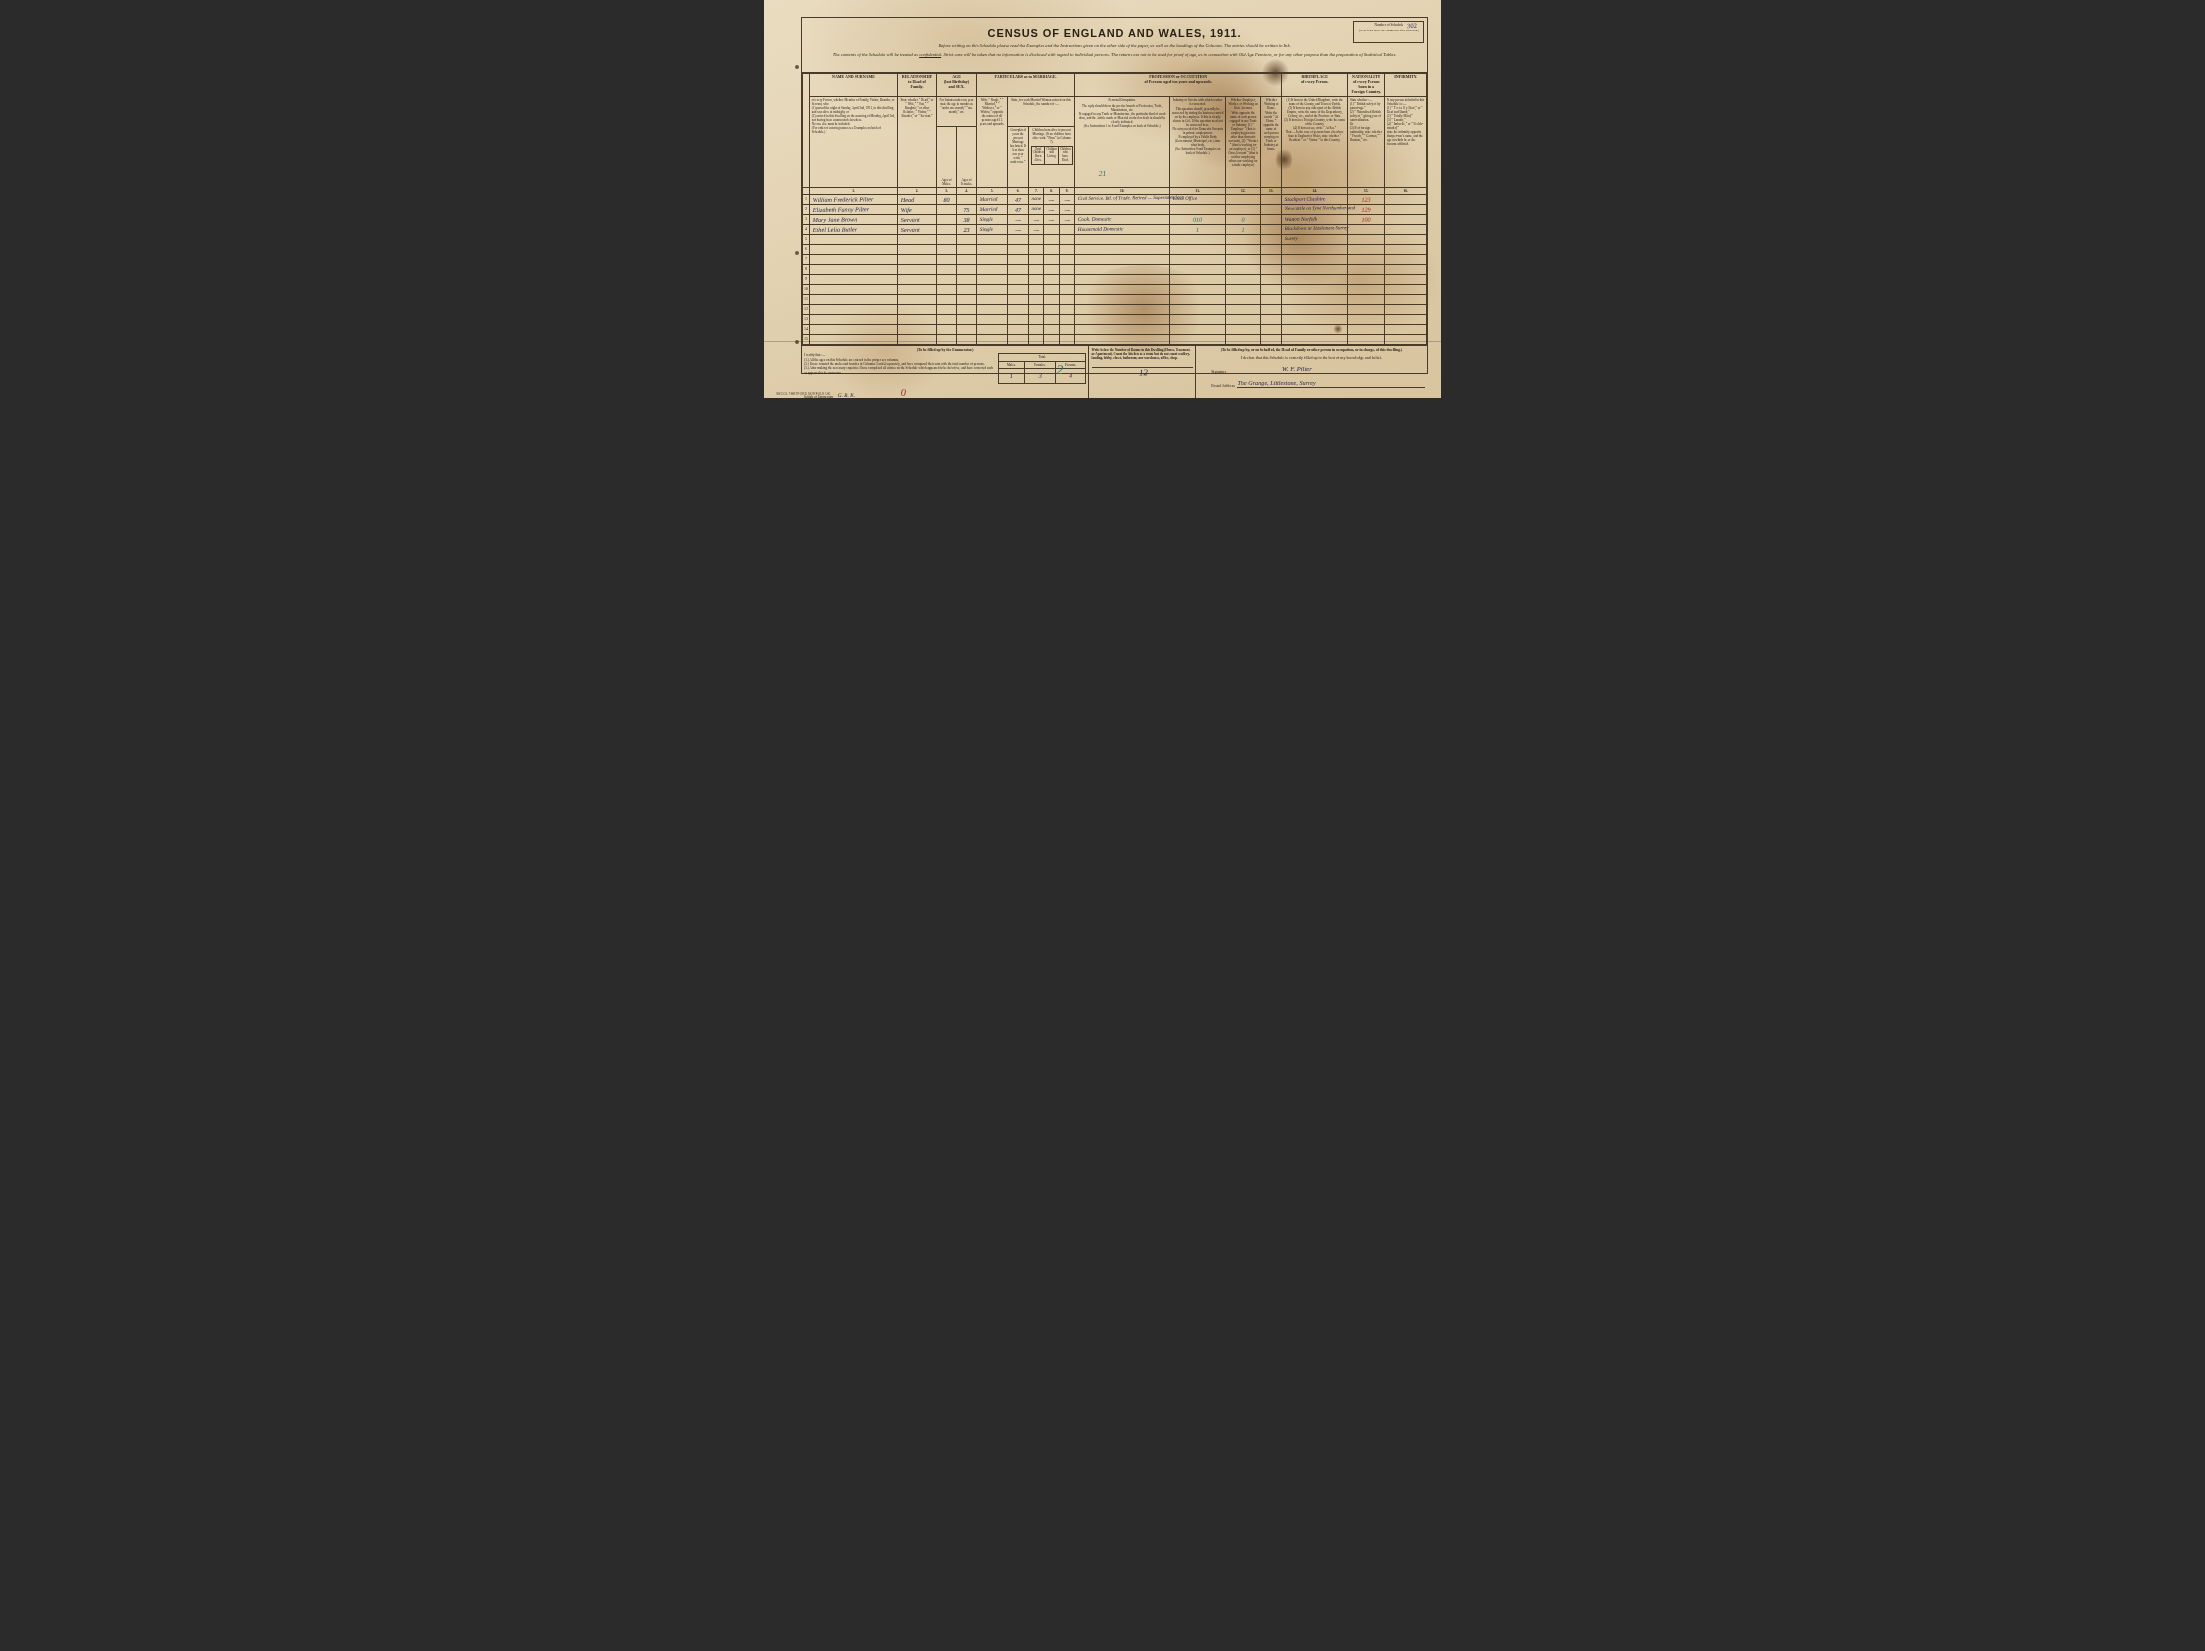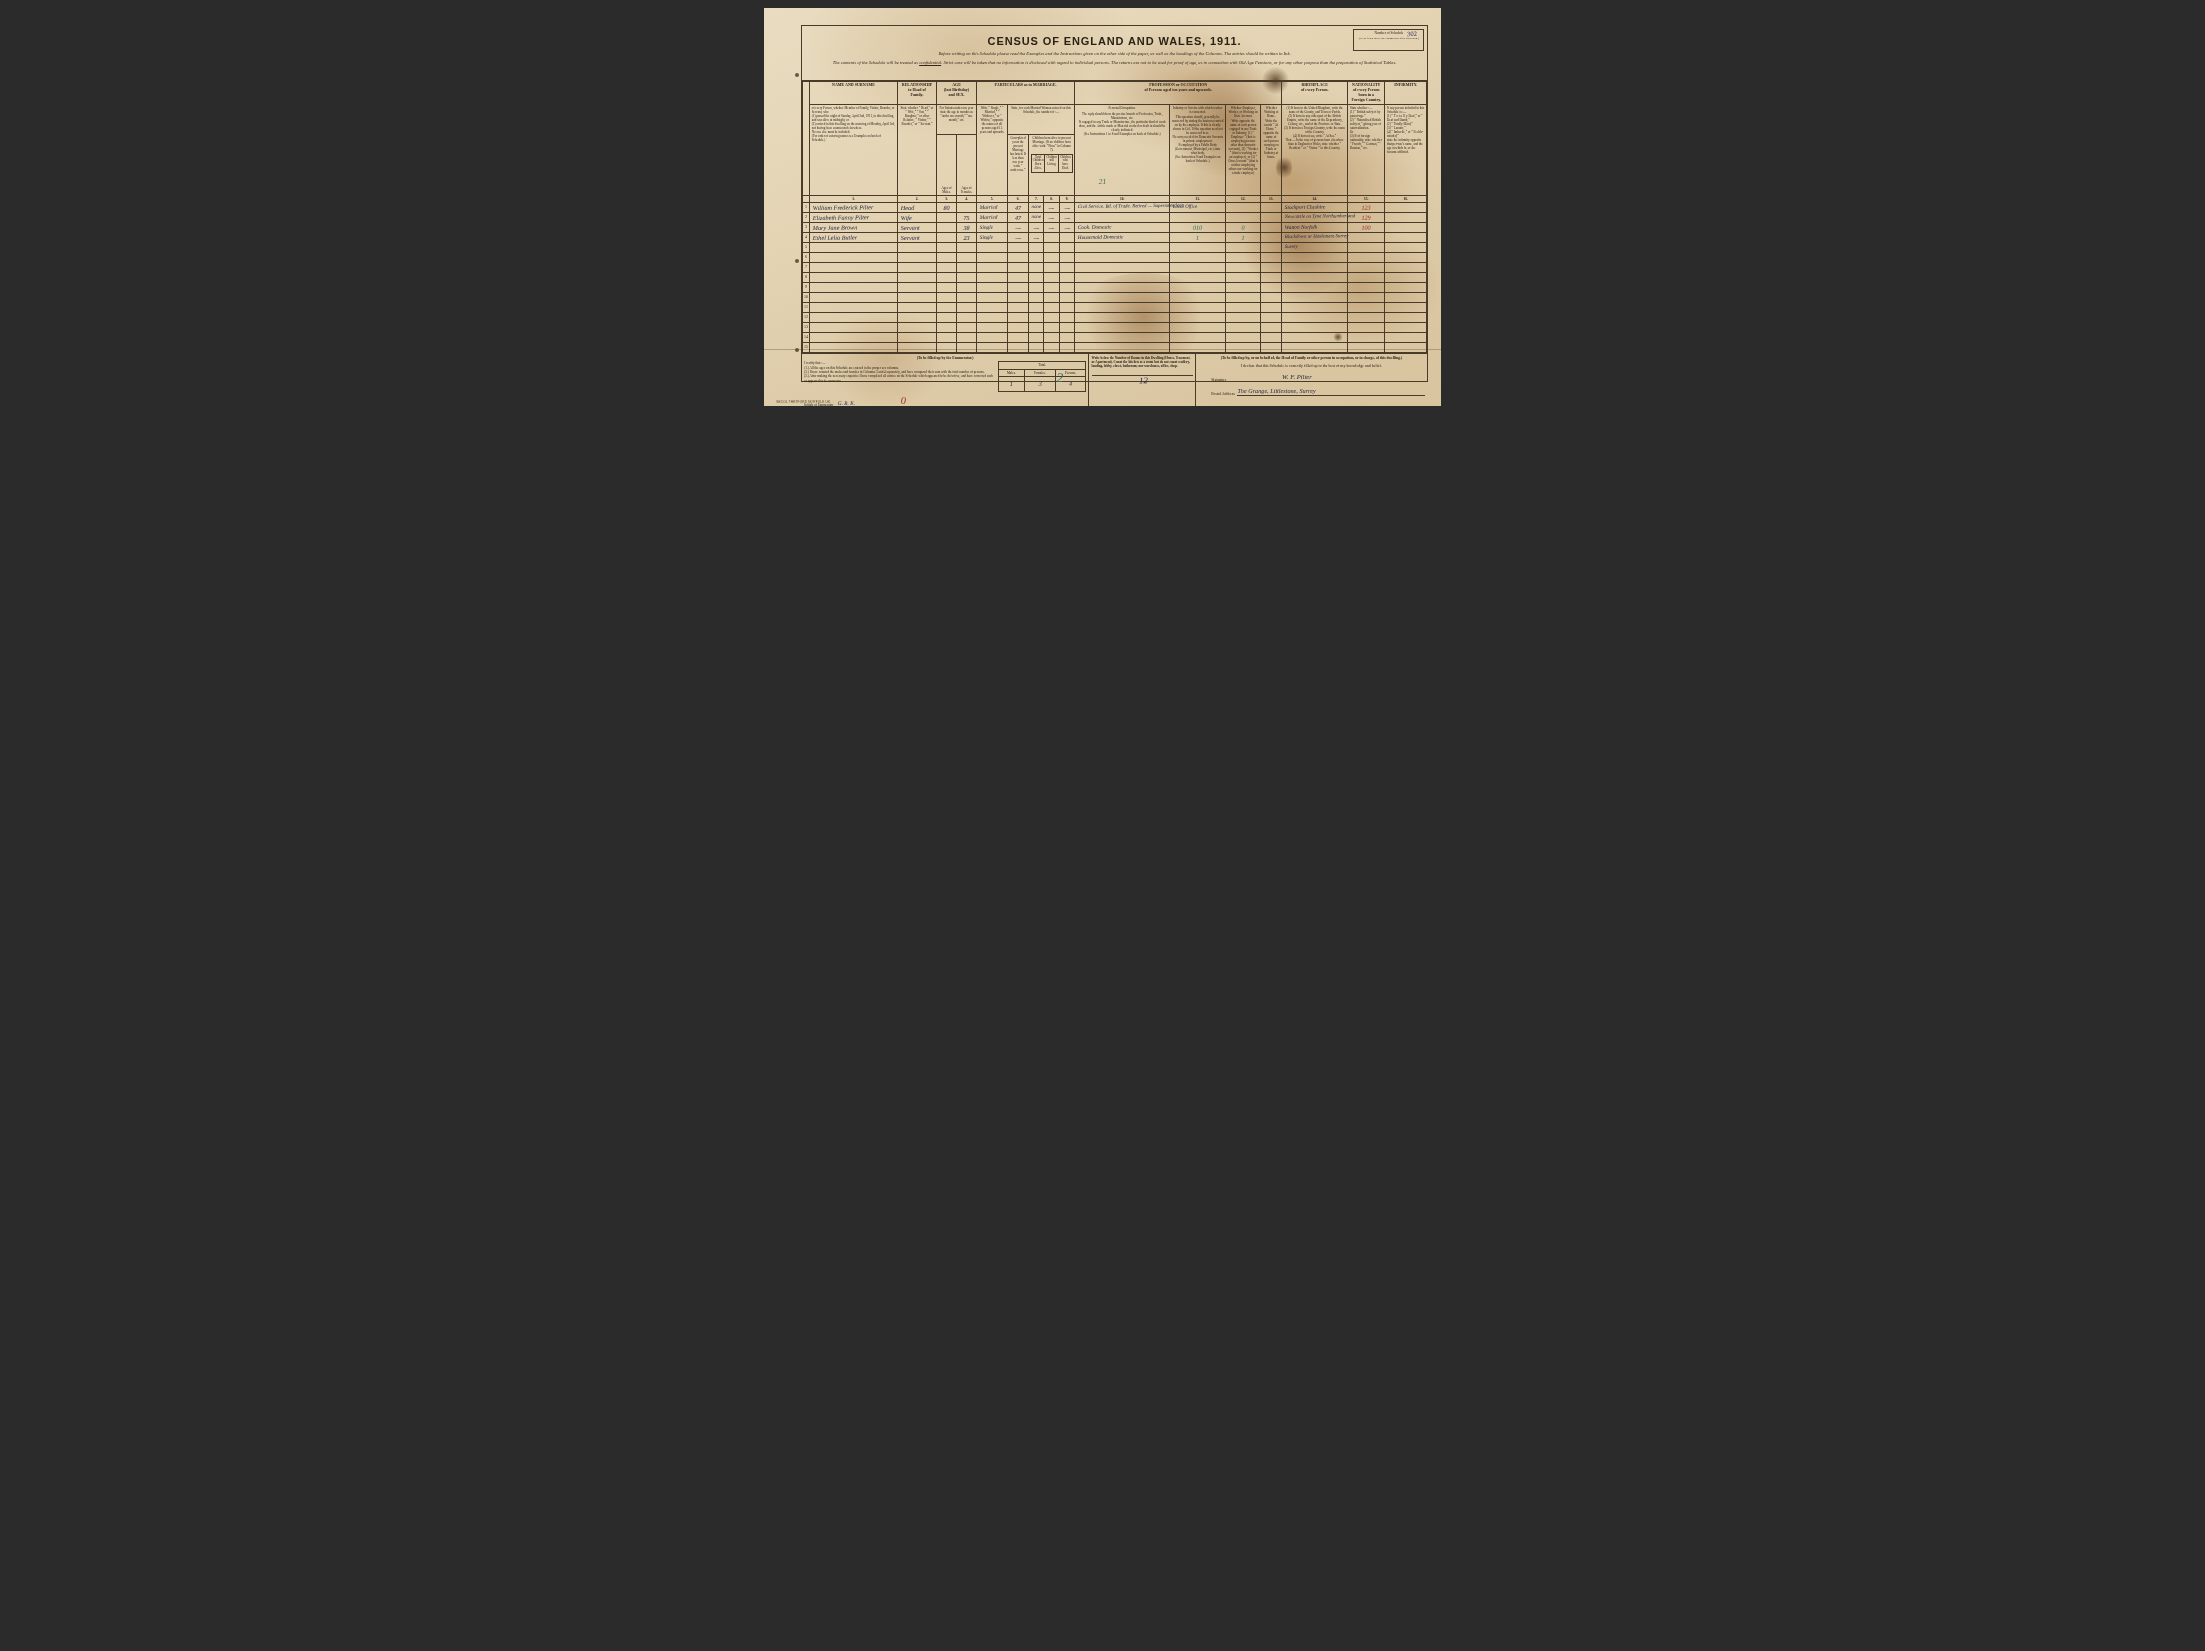--- a/index.html
+++ b/index.html
@@ -1,20 +1,20 @@
 <!DOCTYPE html>
 <html style="font-size:7px"><head>
 <meta charset="utf-8">
 <style>
   html,body{margin:0;padding:0;background:#2b2b2b;}
   body{font-family:"Liberation Serif",serif;}
   .page{
     position:relative;
     width:677px;height:398px;
-    margin:8px auto;
+    margin:0 auto;
     background:
       radial-gradient(ellipse 185px 132px at 78% 44%, rgba(150,98,40,0.42), rgba(150,98,40,0) 70%),
       radial-gradient(ellipse 132px 97px at 62% 20%, rgba(150,98,40,0.30), rgba(150,98,40,0) 70%),
       radial-gradient(ellipse 115px 88px at 88% 70%, rgba(140,92,38,0.30), rgba(140,92,38,0) 70%),
       radial-gradient(ellipse 88px 71px at 18% 88%, rgba(150,100,45,0.22), rgba(150,100,45,0) 70%),
       radial-gradient(ellipse 221px 132px at 30% 10%, rgba(160,110,50,0.20), rgba(160,110,50,0) 75%),
       linear-gradient(160deg,#e9dcc0 0%,#e3d3b3 40%,#dcc9a6 70%,#d8c49e 100%);
     overflow:hidden;
     color:#2a2118;
   }

